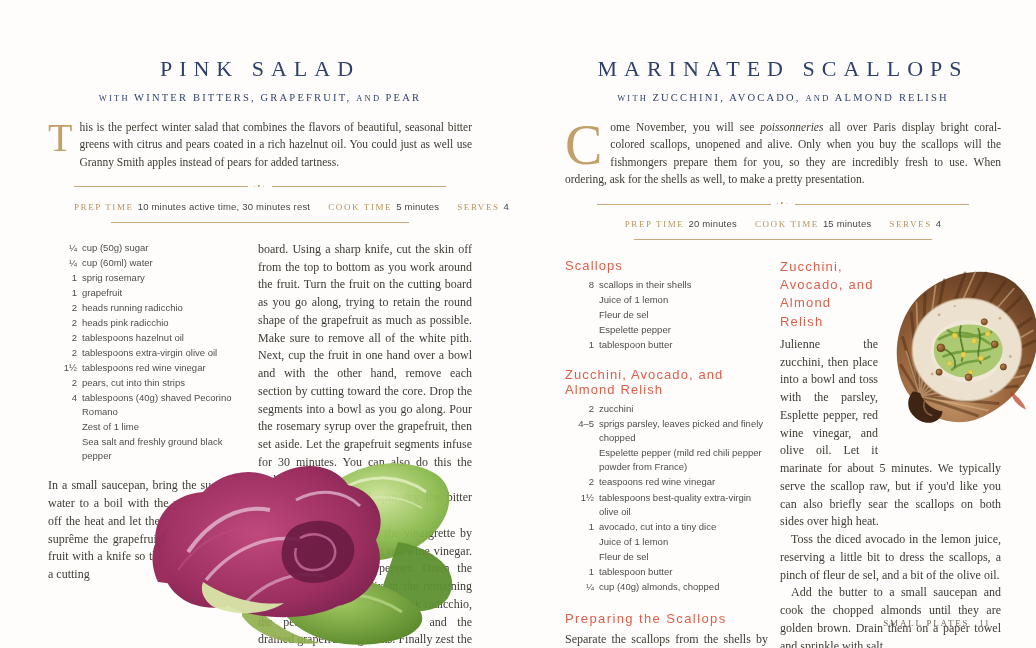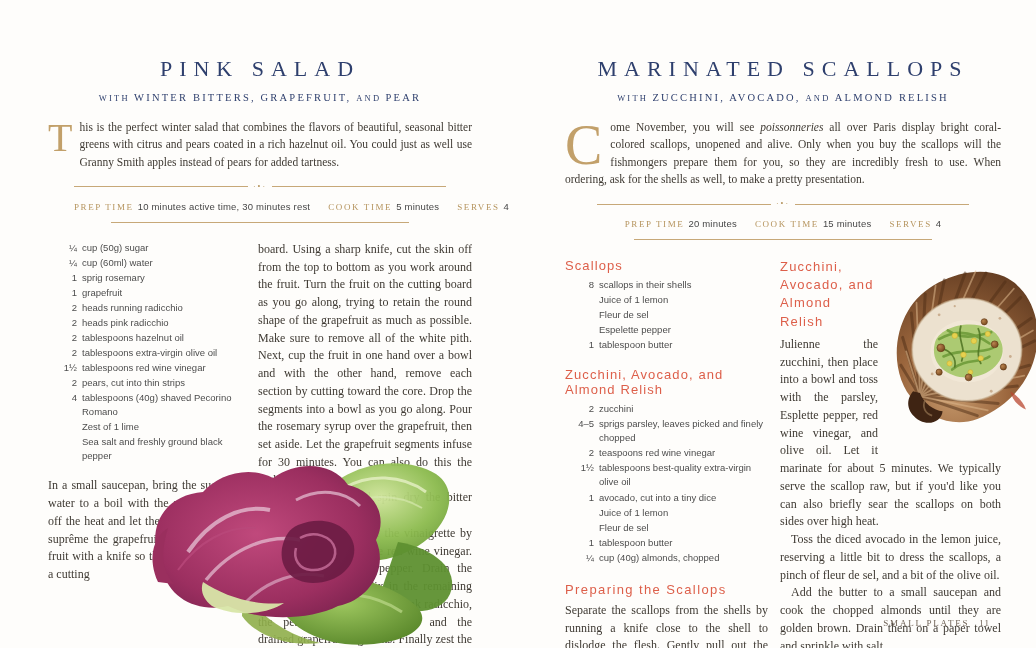--- a/index.html
+++ b/index.html
@@ -253,20 +253,24 @@
         <div class="inglist">
           <div class="ing">
               <span class="qty">2</span>
               <span class="itxt">zucchini</span>
             </div>
           <div class="ing">
               <span class="qty">4–5</span>
               <span class="itxt">sprigs parsley, leaves picked and finely chopped</span>
             </div>
           <div class="ing">
+              <span class="qty"></span>
+              <span class="itxt">Espelette pepper (mild red chili pepper powder from France)</span>
+            </div>
+          <div class="ing">
               <span class="qty">2</span>
               <span class="itxt">teaspoons red wine vinegar</span>
             </div>
           <div class="ing">
               <span class="qty">1½</span>
               <span class="itxt">tablespoons best-quality extra-virgin olive oil</span>
             </div>
           <div class="ing">
               <span class="qty">1</span>
               <span class="itxt">avocado, cut into a tiny dice</span>

